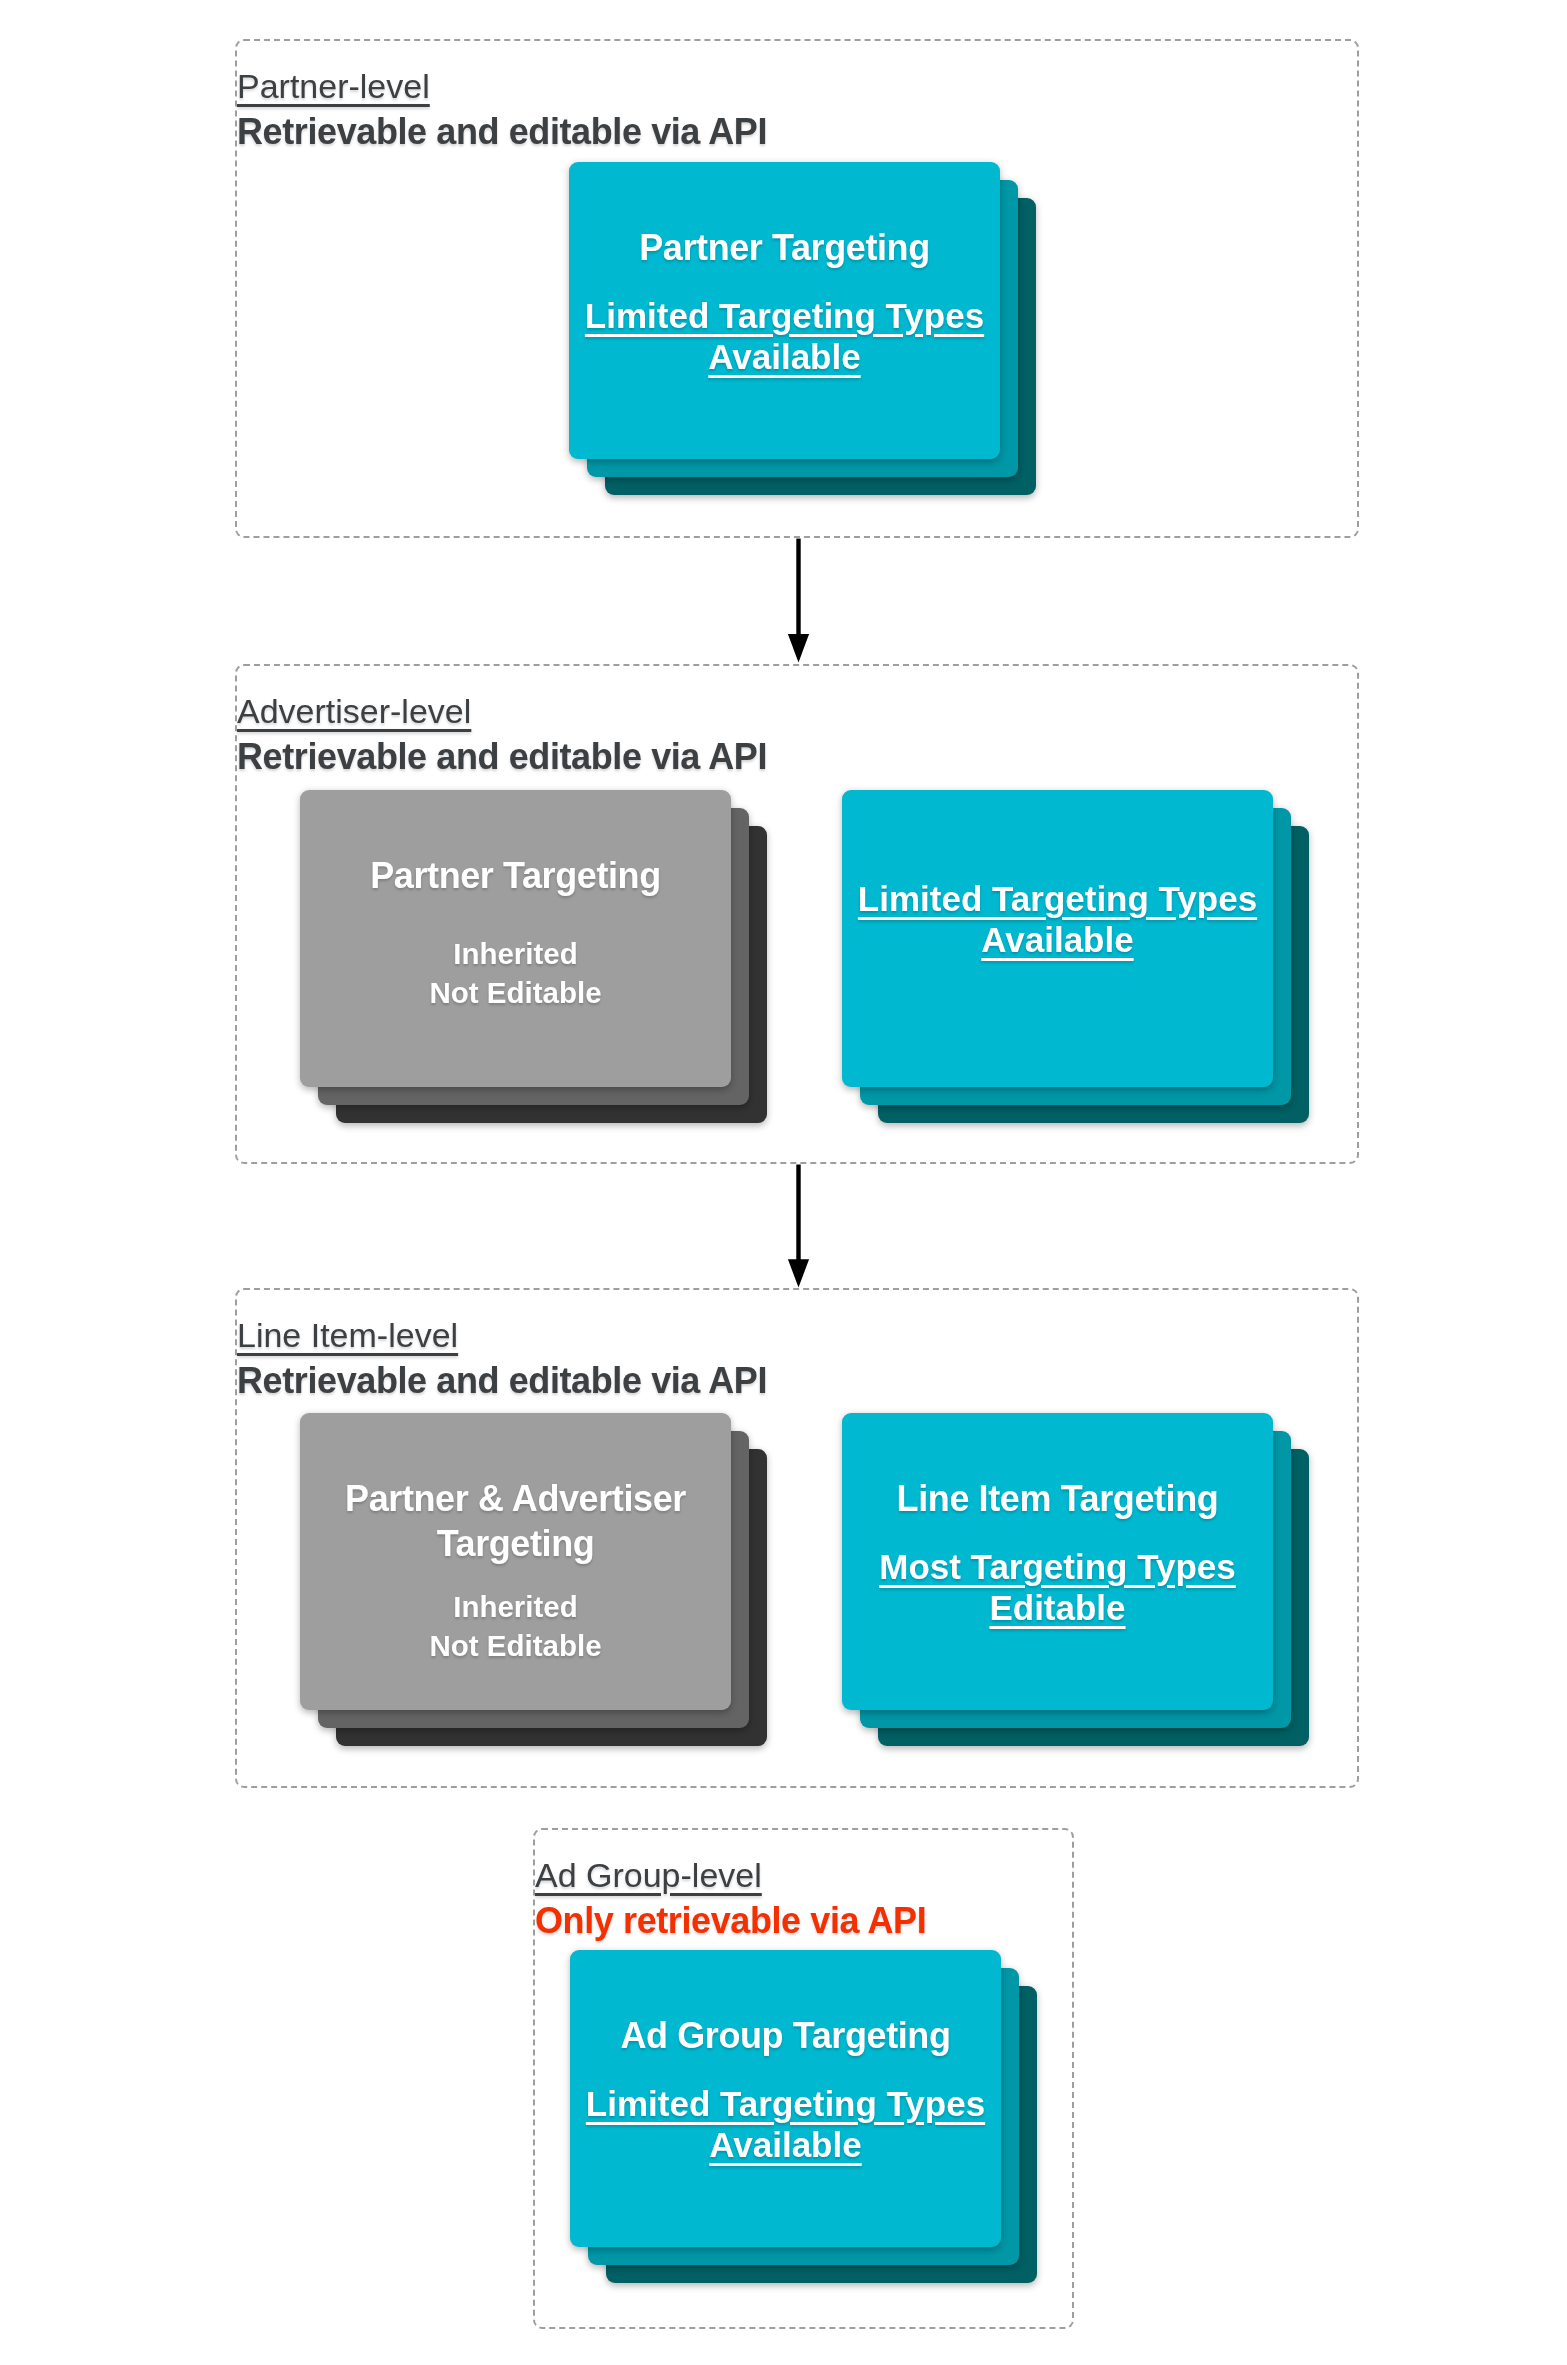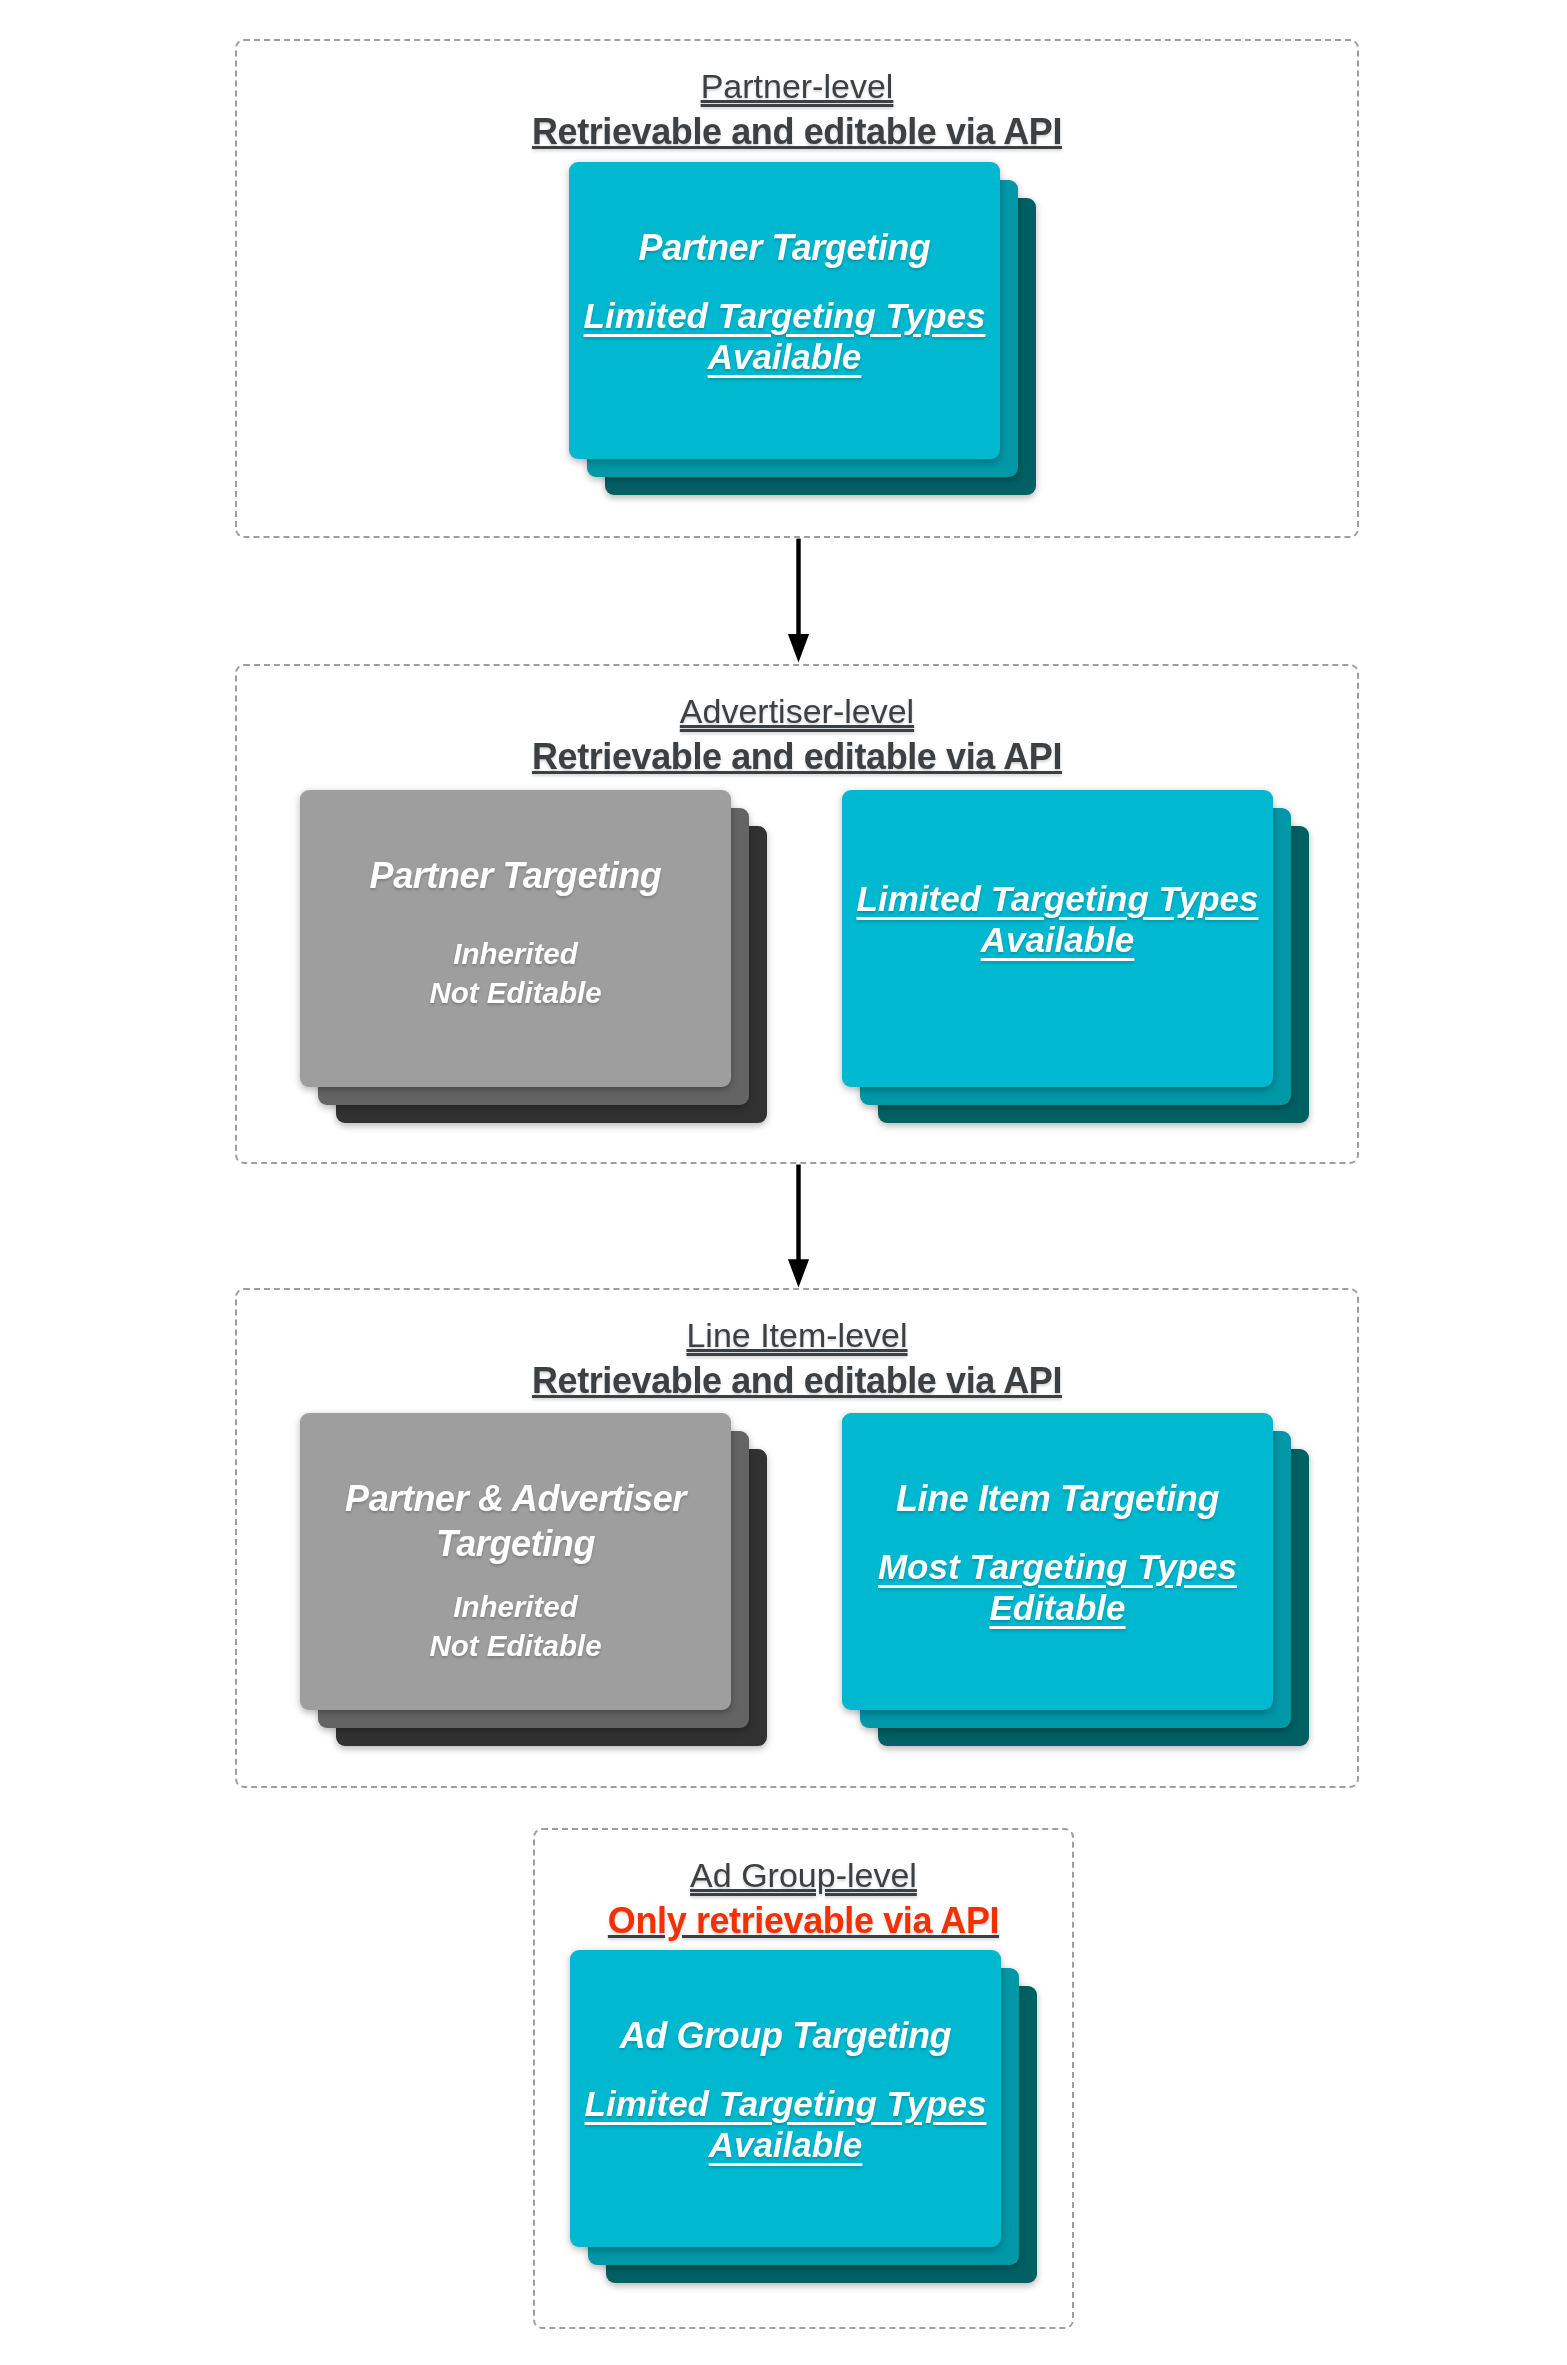--- a/index.html
+++ b/index.html
@@ -17,40 +17,38 @@
     border-radius:9px;
     box-sizing:border-box;
   }
   .sec-1{left:235px;top:39px;width:1124px;height:499px;}
   .sec-2{left:235px;top:664px;width:1124px;height:500px;}
   .sec-3{left:235px;top:1288px;width:1124px;height:500px;}
   .sec-4{left:533px;top:1828px;width:541px;height:501px;}
 
   .section-head{
     position:absolute;top:27px;left:0;right:0;
-    text-align:center;
     color:var(--header-text);
     text-shadow:0 1.8px 2.7px rgba(0,0,0,0.18);
-    text-decoration:underline;
   }
   .head-line1{
     font-size:34px;line-height:36px;font-weight:400;
     text-decoration:underline;
     text-decoration-thickness:2.7px;
     text-underline-offset:6.3px;
   }
   .head-line2{
     font-size:36px;line-height:41px;font-weight:700;
     letter-spacing:-0.4px;
     margin-top:7.1px;
   }
   .head-line2.alert{color:var(--alert-text);}
 
   
-  .stack{position:absolute;width:467px;height:294px;font-style:italic;}
+  .stack{position:absolute;width:467px;height:294px;}
   .layer{
     position:absolute;width:431px;height:297px;
     border-radius:9px;
     box-shadow:0 2.7px 7.1px rgba(0,0,0,0.28);
   }
   .layer.back{left:36px;top:36px;}
   .layer.mid{left:18px;top:18px;}
   .layer.front{
     left:0;top:0;
     box-sizing:border-box;

